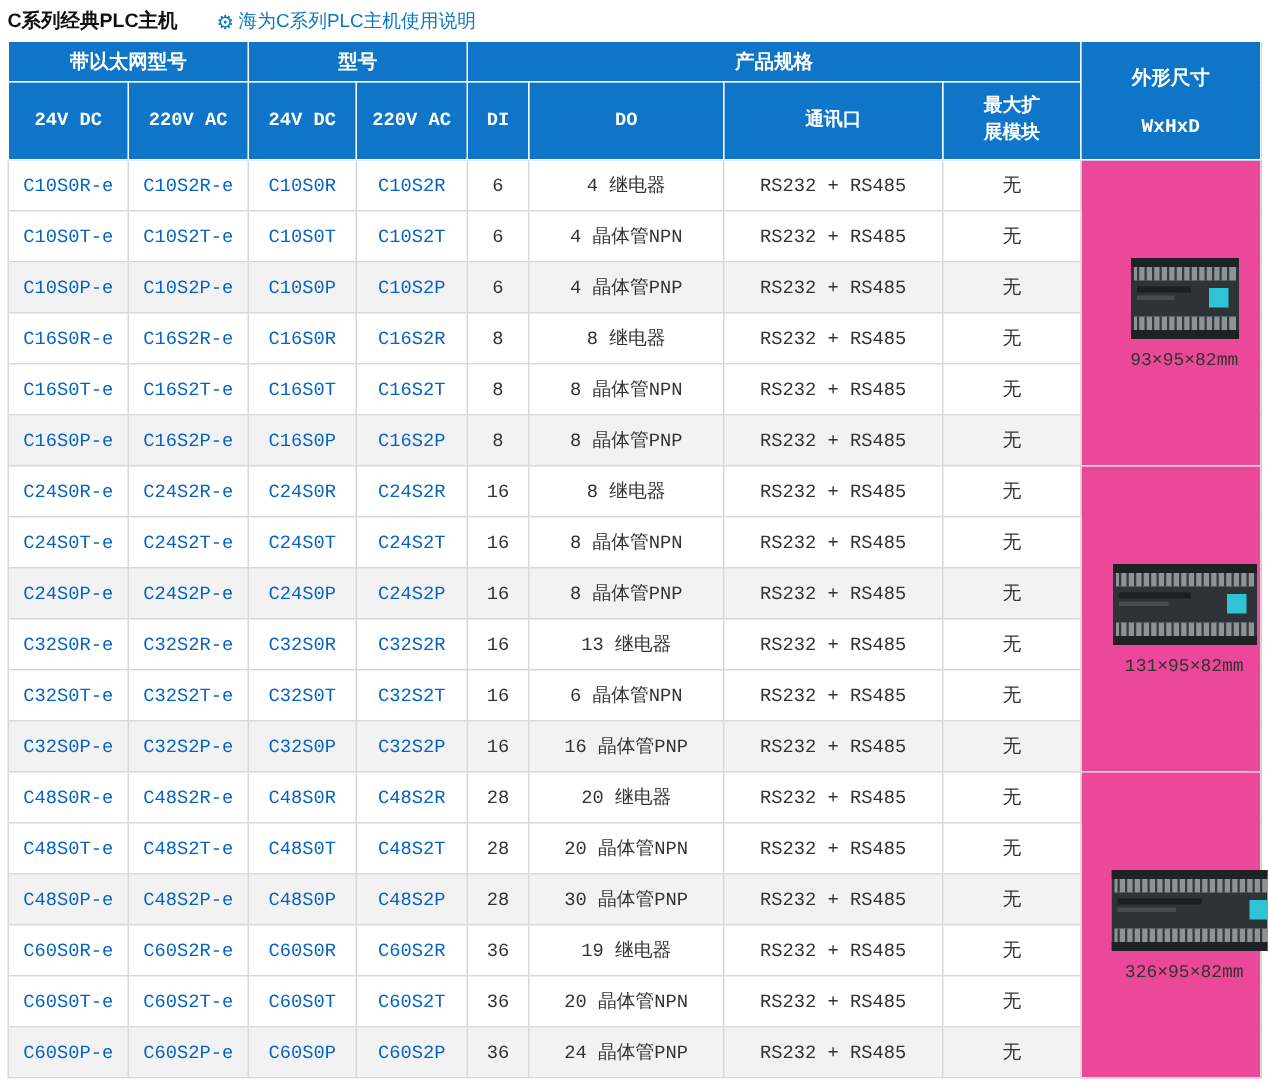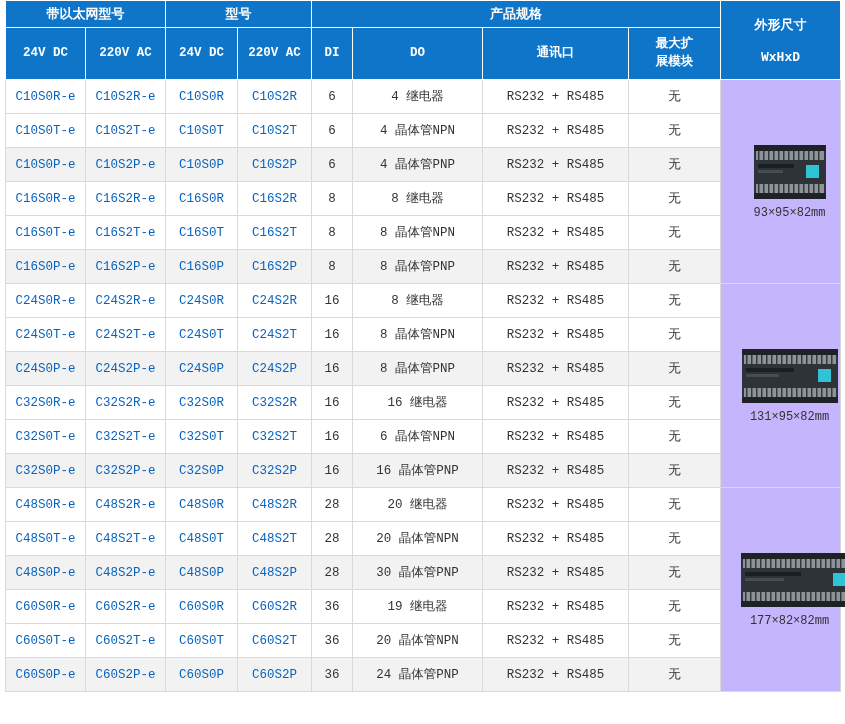--- a/index.html
+++ b/index.html
@@ -21,29 +21,36 @@
     font-size:12.5px;font-family:Liberation Mono, monospace;}
   thead th{background:var(--header-bg);color:#fff;font-weight:bold;
     border:1px solid #fff;text-align:center;padding:0 2px;}
   tr.grp th{height:27px;font-size:13px;}
   tr.sub th{height:52px;font-size:12.5px;white-space:pre-line;line-height:1.4;}
   th.dim-head{vertical-align:middle;}
   th.dim-head .l1{margin-bottom:16px;}
   tbody td{border:1px solid #d9d9d9;text-align:center;height:34px;
     background:#fff;padding:0 2px;}
   tbody tr.alt td{background:var(--row-alt);}
-  tbody td.dim-cell{background:#c4b5fd;vertical-align:middle;padding-left:20px;}
+  tbody td.dim-cell{background:#ec4899;vertical-align:middle;padding-left:20px;}
   a.model{color:var(--model-link);text-decoration:none;cursor:pointer;}
   .dim-label{font-size:12px;color:#333;margin-top:5px;}
   svg.device{display:block;margin:0 auto;}
 </style>
 </head>
 <body>
 
 <div class="page">
+  <div class="topbar">
+    <span class="page-title">C系列经典PLC主机</span>
+    <a class="doc-link">
+      <span class="gear">⚙</span>
+      <span>海为C系列PLC主机使用说明</span>
+    </a>
+  </div>
 
   <table>
     <colgroup>
       <col style="width:80px">
         <col style="width:80px">
       <col style="width:72px">
         <col style="width:74px">
       <col style="width:41px">
         <col style="width:130px">
       <col style="width:146px">
@@ -250,21 +257,21 @@
           <td>8 晶体管PNP</td>
           <td>RS232 + RS485</td>
           <td>无</td>
         </tr>
         <tr>
           <td><a class="model" href="#">C32S0R-e</a></td>
           <td><a class="model" href="#">C32S2R-e</a></td>
           <td><a class="model" href="#">C32S0R</a></td>
           <td><a class="model" href="#">C32S2R</a></td>
           <td>16</td>
-          <td>16 继电器</td>
+          <td>13 继电器</td>
           <td>RS232 + RS485</td>
           <td>无</td>
         </tr>
         <tr>
           <td><a class="model" href="#">C32S0T-e</a></td>
           <td><a class="model" href="#">C32S2T-e</a></td>
           <td><a class="model" href="#">C32S0T</a></td>
           <td><a class="model" href="#">C32S2T</a></td>
           <td>16</td>
           <td>6 晶体管NPN</td>
@@ -336,21 +343,21 @@
               <rect x="69" y="41" width="1.5" height="9" fill="#34393e"></rect>
               <rect x="74" y="41" width="1.5" height="9" fill="#34393e"></rect>
               <rect x="79" y="41" width="1.5" height="9" fill="#34393e"></rect>
               <rect x="84" y="41" width="1.5" height="9" fill="#34393e"></rect>
               <rect x="89" y="41" width="1.5" height="9" fill="#34393e"></rect>
               <rect x="94" y="41" width="1.5" height="9" fill="#34393e"></rect>
               <rect x="99" y="41" width="1.5" height="9" fill="#34393e"></rect>
               <rect x="104" y="41" width="1.5" height="9" fill="#34393e"></rect>
               <rect x="0" y="50" width="112" height="6" fill="#1e2225"></rect>
             </svg>
-            <div class="dim-label">177×82×82mm</div>
+            <div class="dim-label">326×95×82mm</div>
           </td>
         </tr>
         <tr>
           <td><a class="model" href="#">C48S0T-e</a></td>
           <td><a class="model" href="#">C48S2T-e</a></td>
           <td><a class="model" href="#">C48S0T</a></td>
           <td><a class="model" href="#">C48S2T</a></td>
           <td>28</td>
           <td>20 晶体管NPN</td>
           <td>RS232 + RS485</td>

